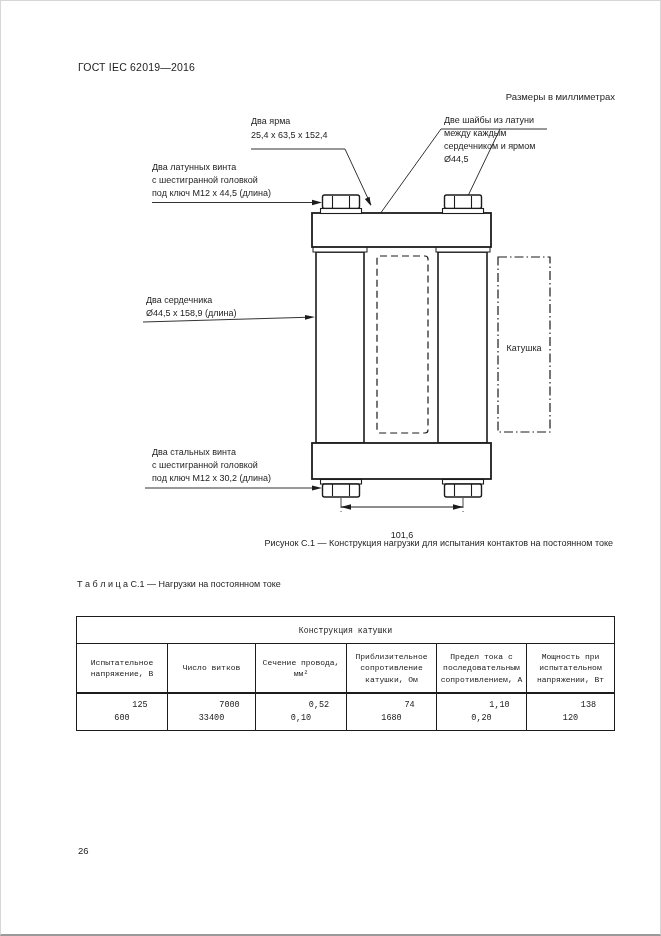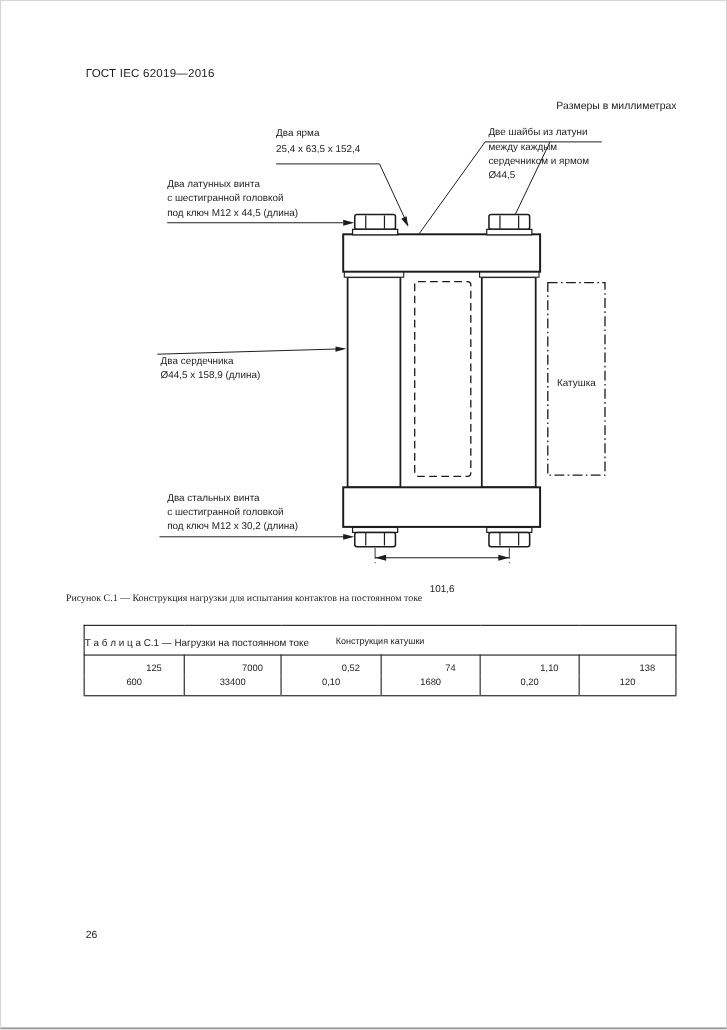--- a/index.html
+++ b/index.html
@@ -11,32 +11,33 @@
     position:absolute; left:0; top:0; right:0; bottom:0; box-sizing:border-box;
     border:1px solid #d6d6d6; border-bottom:2px solid #9a9a9a; pointer-events:none;
   }
   .abs { position:absolute; }
   .doc-code { left:78px; top:61px; font-size:10.5px; font-weight:normal; letter-spacing:.2px; }
   .units-note { right:46px; top:91px; font-size:9.5px; }
   .lbl { font-size:9px; line-height:13px; white-space:pre-line; }
   .lbl-yokes   { left:251px; top:114px; line-height:14px; }
   .lbl-washers { left:444px; top:114px; }
   .lbl-brass   { left:152px; top:161px; }
-  .lbl-cores   { left:146px; top:294px;margin-top:28px; }
+  .lbl-cores   { left:146px; top:294px; }
   .lbl-steel   { left:152px; top:446px; }
   .lbl-coil    { left:498px; top:342px; width:52px; text-align:center; }
   .lbl-dim     { left:366px; top:496px; width:72px; text-align:center; font-size:9px;margin-top:33px; }
-  .fig-caption { left:60px; top:538px; width:538px; text-align:left; font-size:9px;font-family:Liberation Serif, serif; }
+  .fig-caption { left:75px; top:538px; width:538px; text-align:right; font-size:9px; }
   .tbl-title   { left:77px; top:579px; font-size:9px; }
   .page-num    { left:78px; top:845px; font-size:9.5px; }
 
   table.gtable {
-    position:absolute; left:76px; top:568px; width:538px;
+    position:absolute; left:76px; top:616px; width:538px;
     border-collapse:collapse; table-layout:fixed; font-size:8px; color:#222;
     border:1.4px solid #1c1c1c;
+    font-family:Liberation Mono, monospace;
   }
   table.gtable td { text-align:center; vertical-align:middle; padding:0; }
   td.group-h { border:1px solid #1c1c1c; height:26px; font-size:8.2px; }
   td.col-h {
     border:1px solid #1c1c1c; border-bottom:2px solid #1c1c1c;
     height:48px; white-space:pre-line; line-height:11.5px; padding:2px 3px;
     font-size:8px;
   }
   tbody td.cell {
     border-left:1px solid #1c1c1c; border-right:1px solid #1c1c1c;
@@ -164,20 +165,36 @@
       <col style="width:88px">
       <col style="width:91px">
     <col style="width:90px">
       <col style="width:90px">
       <col style="width:88px">
   </colgroup>
   <thead>
     <tr>
       <td class="group-h" colspan="6">Конструкция катушки</td>
     </tr>
+    <tr>
+      <td class="col-h">Испытательное
+напряжение, В</td>
+      <td class="col-h">Число витков</td>
+      <td class="col-h">Сечение провода,
+мм²</td>
+      <td class="col-h">Приблизительное
+сопротивление
+катушки, Ом</td>
+      <td class="col-h">Предел тока с
+последовательным
+сопротивлением, А</td>
+      <td class="col-h">Мощность при
+испытательном
+напряжении, Вт</td>
+    </tr>
   </thead>
   <tbody>
     <tr>
       <td class="cell">125</td>
       <td class="cell">7000</td>
       <td class="cell">0,52</td>
       <td class="cell">74</td>
       <td class="cell">1,10</td>
       <td class="cell">138</td>
     </tr>

